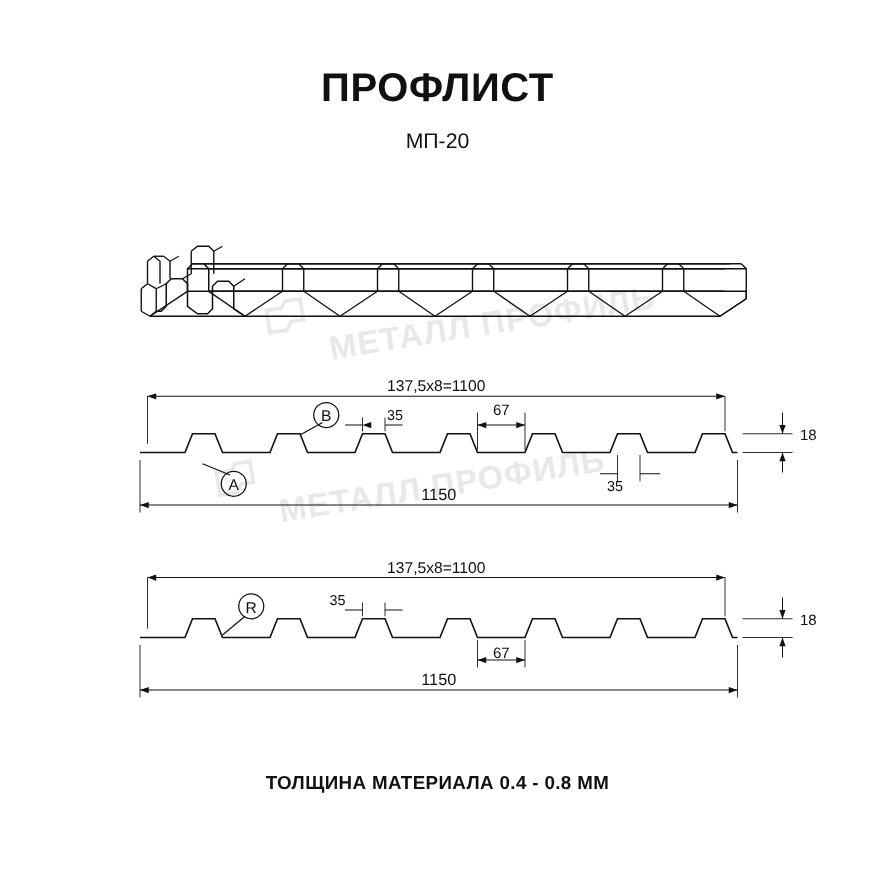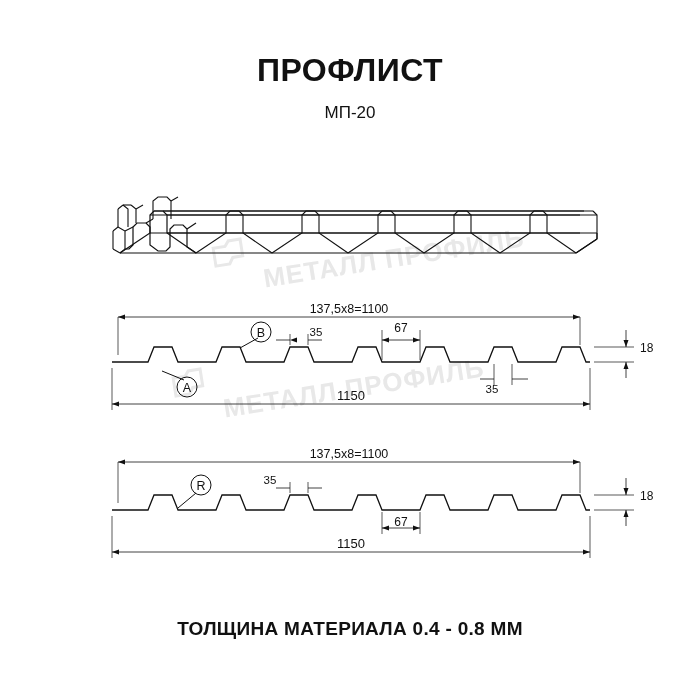--- a/index.html
+++ b/index.html
@@ -40,21 +40,21 @@
     font-size: 17px;
     font-weight: normal;
     color: #111111;
   }
   .footnote {
     position: absolute;
     top: 618px;
     left: 0;
     width: 700px;
     text-align: center;
-    font-size: 19px;
+    font-size: 15px;
     font-weight: bold;
     letter-spacing: 0.3px;
     color: #111111;
   }
   svg.drawing {
     position: absolute;
     top: 0;
     left: 0;
     width: 700px;
     height: 700px;

